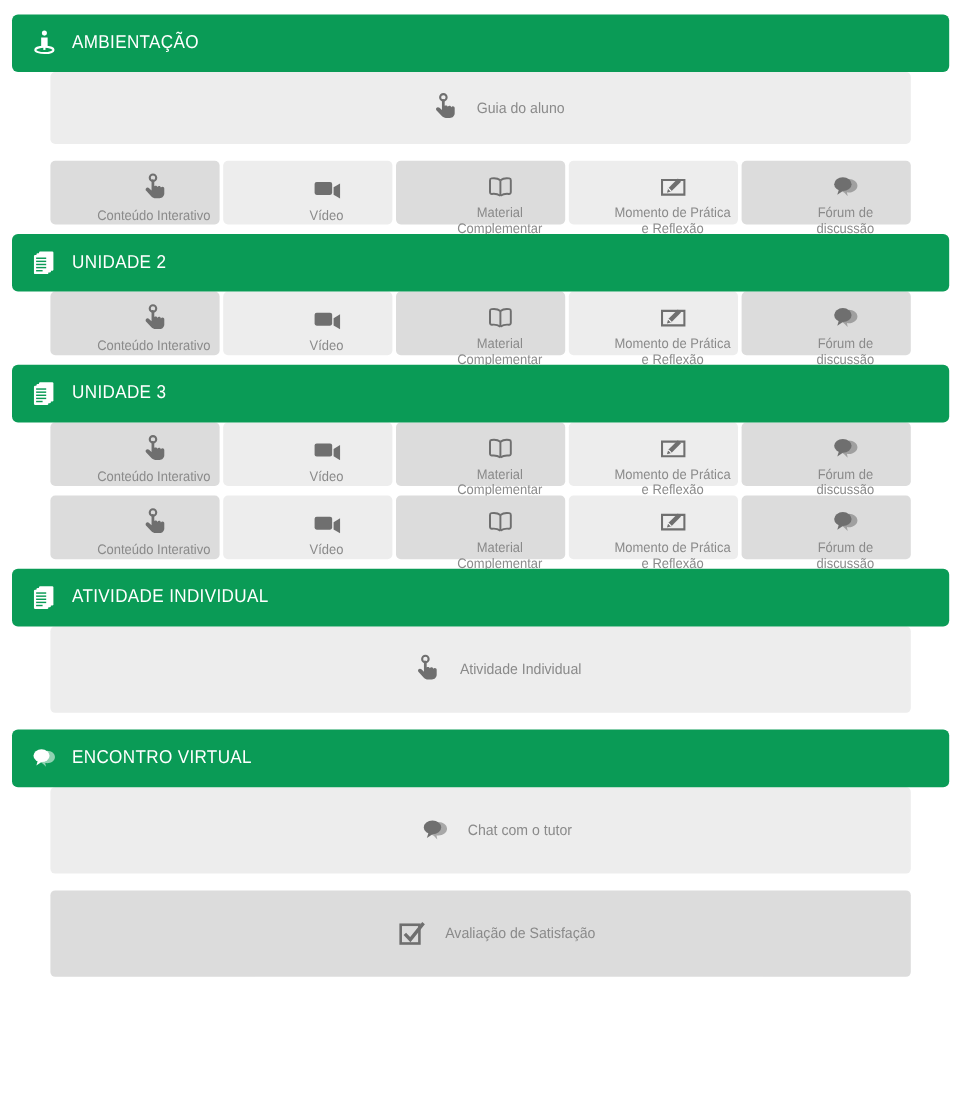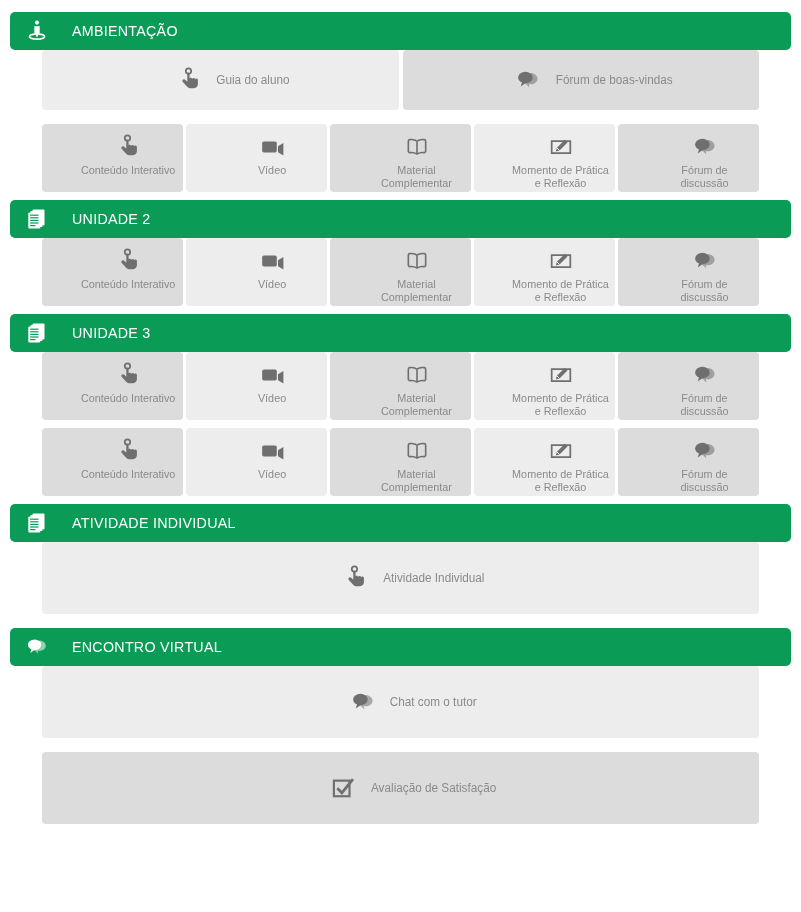--- a/index.html
+++ b/index.html
@@ -16,29 +16,28 @@
     height: 912px;
     position: relative;
     background: #ffffff;
     padding: 12px 10px 0 10px;
   }
 
   
   .section { margin-bottom: 0; }
 
   .sec-header {
-    height: 38px;
+    height: 48px;
     background: #0a9b56;
     border-radius: 5px;
     display: flex;
     align-items: center;
     padding: 0 14px;
     position: relative;
     z-index: 2;
-    gap: 12px;
   }
 
   .sec-header-icon {
     width: 26px;
     height: 26px;
     flex: 0 0 26px;
     display: flex;
     align-items: center;
     justify-content: center;
     margin-right: 10px;
@@ -91,21 +90,21 @@
 
   .tile-label {
     font-size: 11.5px;
     color: #8a8a8a;
     line-height: 13px;
     transform: scaleX(0.94);
     padding: 0 3px;
   }
 
   
-  .tiles.unit .tile { height: 68px; }
+  .tiles.unit .tile { height: 53px; }
 
   
   .tiles.duo { gap: 4px; }
   .tiles.duo .tile {
     height: 60px;
     flex-direction: row;
     align-items: center;
     justify-content: center;
     padding-top: 0;
   }
@@ -145,30 +144,20 @@
         </div>
         <div class="tiles duo">
           <div class="tile shade-b">
             <span class="tile-icon">
               <svg width="26" height="26" viewBox="0 0 24 24" fill="none">
         <circle cx="10.6" cy="3.8" r="2.5" stroke="#6f6f6f" stroke-width="1.6"></circle>
         <path d="M9.5 6.3v7.3L7.6 11.8c-.7-.7-1.9-.6-2.4.2-.4.6-.3 1.4.2 1.9l4 4.3c.8.9 2 1.4 3.2 1.4h3.1c2 0 3.6-1.6 3.6-3.6v-3.9c0-.8-.6-1.4-1.4-1.4-.5 0-1 .3-1.2.7-.1-.7-.7-1.2-1.4-1.2-.6 0-1.1.3-1.3.8-.2-.6-.8-1-1.4-1-.4 0-.7.1-1 .3V6.3c0-.7-.6-1.3-1.3-1.3s-1.3.6-1.3 1.3z" fill="#6f6f6f"></path>
       </svg>
             </span>
             <span class="tile-label">Guia do aluno</span>
-          </div>
-          <div class="tile shade-a">
-            <span class="tile-icon">
-              <svg width="26" height="26" viewBox="0 0 24 24" fill="#6f6f6f">
-        <path d="M14.2 5.6c3.6 0 6.6 2.3 6.6 5.2 0 2.9-3 5.2-6.6 5.2-.5 0-1-.05-1.5-.14l.6 3.1-2.5-2.6c-1.9-.9-3.2-2.6-3.2-4.56 0-2.9 3-5.2 6.6-5.2z" opacity="0.55"></path>
-        <ellipse cx="9.6" cy="9.7" rx="6.7" ry="5.3"></ellipse>
-        <path d="M6.6 13.6l-1.3 4.3 4.6-3.1z"></path>
-      </svg>
-            </span>
-            <span class="tile-label">Fórum de boas-vindas</span>
           </div>
         </div>
         <div class="gap-md"></div>
       </div>
       <div class="section">
         <div class="tiles unit">
           <div class="tile shade-a">
             <span class="tile-icon">
               <svg width="26" height="26" viewBox="0 0 24 24" fill="none">
         <circle cx="10.6" cy="3.8" r="2.5" stroke="#6f6f6f" stroke-width="1.6"></circle>

